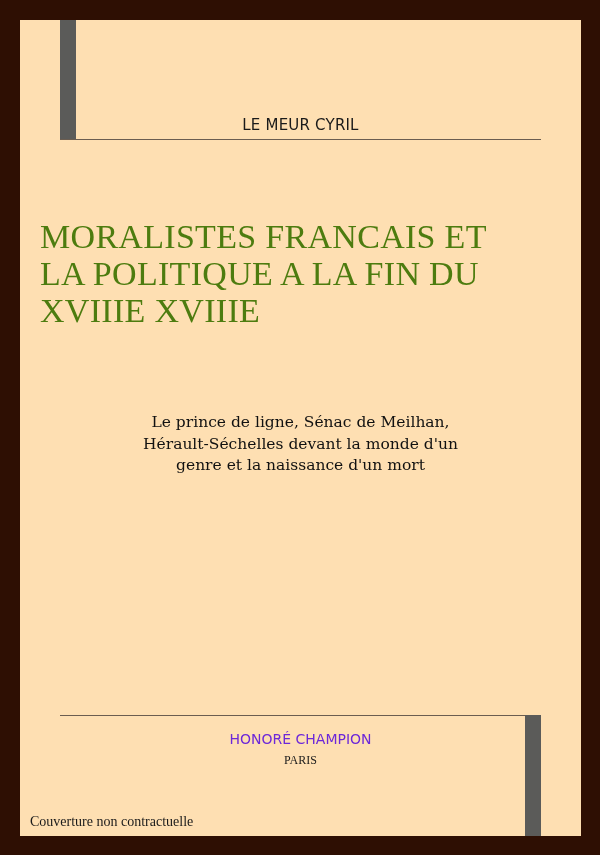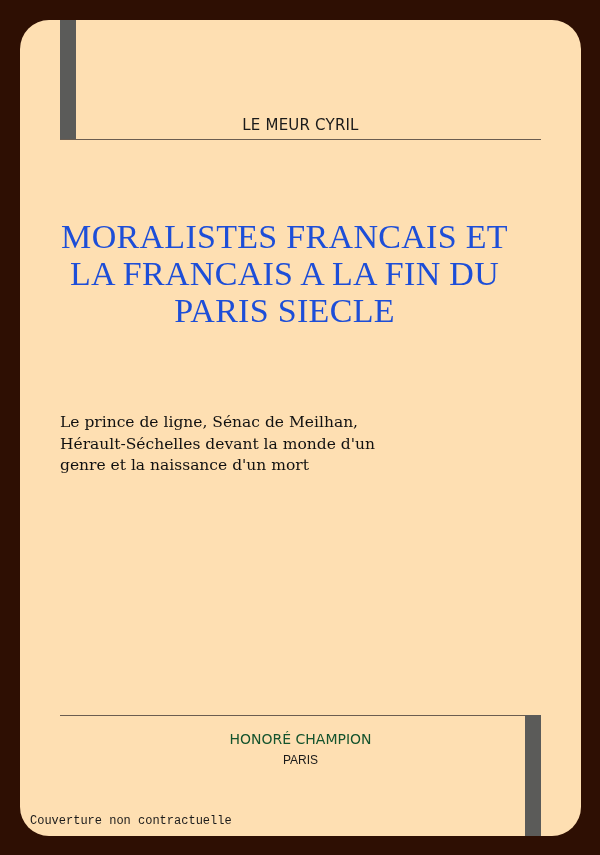--- a/index.html
+++ b/index.html
@@ -1,40 +1,40 @@
 <!DOCTYPE html>
 <html><head>
 <meta charset="utf-8">
 <style>
   html,body{margin:0;padding:0;}
   body{width:600px;height:855px;background:#2e0f03;position:relative;overflow:hidden;}
-  .cover{position:absolute;left:20px;top:20px;width:561px;height:816px;background:#fedfb2;border-radius:29px;}
+  .cover{position:absolute;left:20px;top:20px;width:561px;height:816px;background:#fedfb2;}
   .bar-top{position:absolute;left:40px;top:0;width:16px;height:120px;background:#5b5b59;}
   .rule-top{position:absolute;left:40px;top:119px;width:481px;height:1px;background:#6b5d50;}
   .author{position:absolute;left:0;width:561px;top:96px;text-align:center;font-family:"DejaVu Sans",sans-serif;font-size:15px;color:#1a1a1a;letter-spacing:0.2px;}
-  .title{position:absolute;left:4px;width:521px;top:198px;text-align:center;font-family:"Liberation Serif",serif;font-size:34px;line-height:37px;color:#1d4ed8;letter-spacing:0.3px;}
-  .subtitle{position:absolute;left:40px;width:481px;top:392px;font-family:"DejaVu Serif",serif;font-size:15.5px;line-height:21.5px;color:#111;}
+  .title{position:absolute;left:20px;width:521px;top:198px;text-align:left;font-family:"Liberation Serif",serif;font-size:34px;line-height:37px;color:#4d7c0f;letter-spacing:0.3px;}
+  .subtitle{position:absolute;left:40px;width:481px;top:392px;text-align:center;font-family:"DejaVu Serif",serif;font-size:15.5px;line-height:21.5px;color:#111;}
   .rule-bot{position:absolute;left:40px;top:695px;width:481px;height:1px;background:#6b5d50;}
   .bar-bot{position:absolute;left:505px;top:695px;width:16px;height:121px;background:#5b5b59;}
-  .publisher{position:absolute;left:0;width:561px;top:711px;text-align:center;font-family:"DejaVu Sans",sans-serif;font-size:14px;color:#14532d;}
-  .city{position:absolute;left:0;width:561px;top:733px;text-align:center;font-family:Liberation Sans, sans-serif;font-size:12px;color:#1a1a1a;}
-  .disclaimer{position:absolute;left:10px;top:794px;font-family:Liberation Mono, monospace;font-size:12px;color:#1a1a1a;}
+  .publisher{position:absolute;left:0;width:561px;top:711px;text-align:center;font-family:"DejaVu Sans",sans-serif;font-size:14px;color:#6d28d9;}
+  .city{position:absolute;left:0;width:561px;top:733px;text-align:center;font-family:Liberation Serif, serif;font-size:12px;color:#1a1a1a;}
+  .disclaimer{position:absolute;left:10px;top:794px;font-family:Liberation Serif, serif;font-size:14px;color:#1a1a1a;}
 </style>
 </head>
 <body>
 
 <div class="cover">
   <div class="bar-top"></div>
   <div class="author">LE MEUR CYRIL</div>
   <div class="rule-top"></div>
 
   <div class="title">
     <div>MORALISTES FRANCAIS ET</div>
-    <div>LA FRANCAIS A LA FIN DU</div>
-    <div>PARIS SIECLE</div>
+    <div>LA POLITIQUE A LA FIN DU</div>
+    <div>XVIIIE XVIIIE</div>
   </div>
 
   <div class="subtitle">
     <div>Le prince de ligne, Sénac de Meilhan,</div>
     <div>Hérault-Séchelles devant la monde d'un</div>
     <div>genre et la naissance d'un mort</div>
   </div>
 
   <div class="rule-bot"></div>
   <div class="bar-bot"></div>

